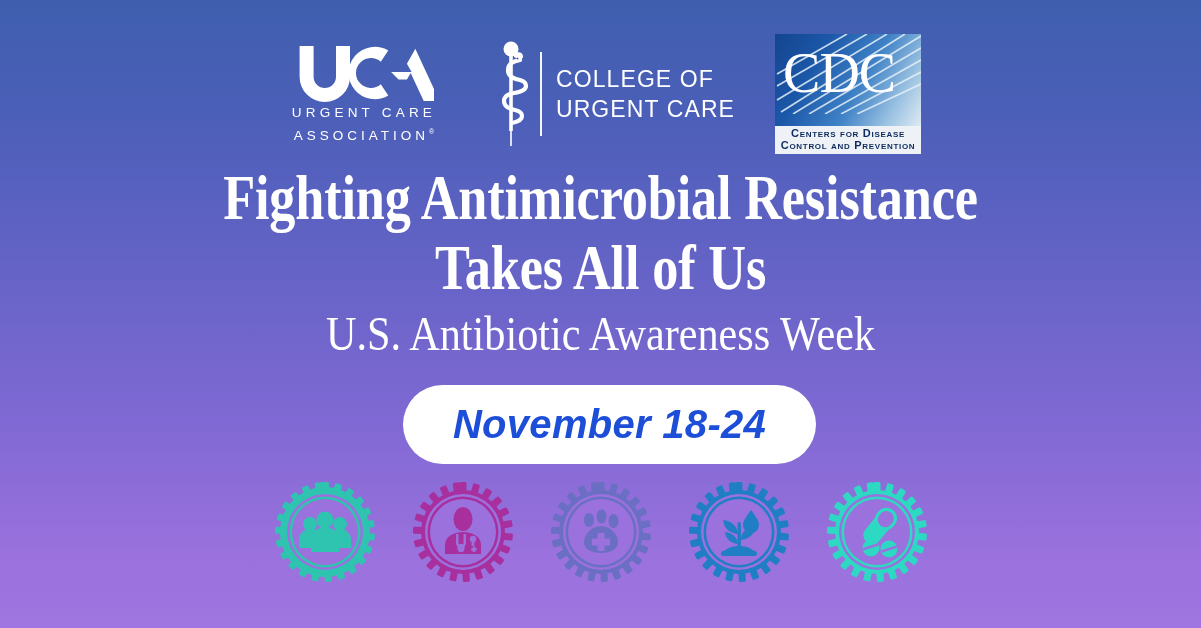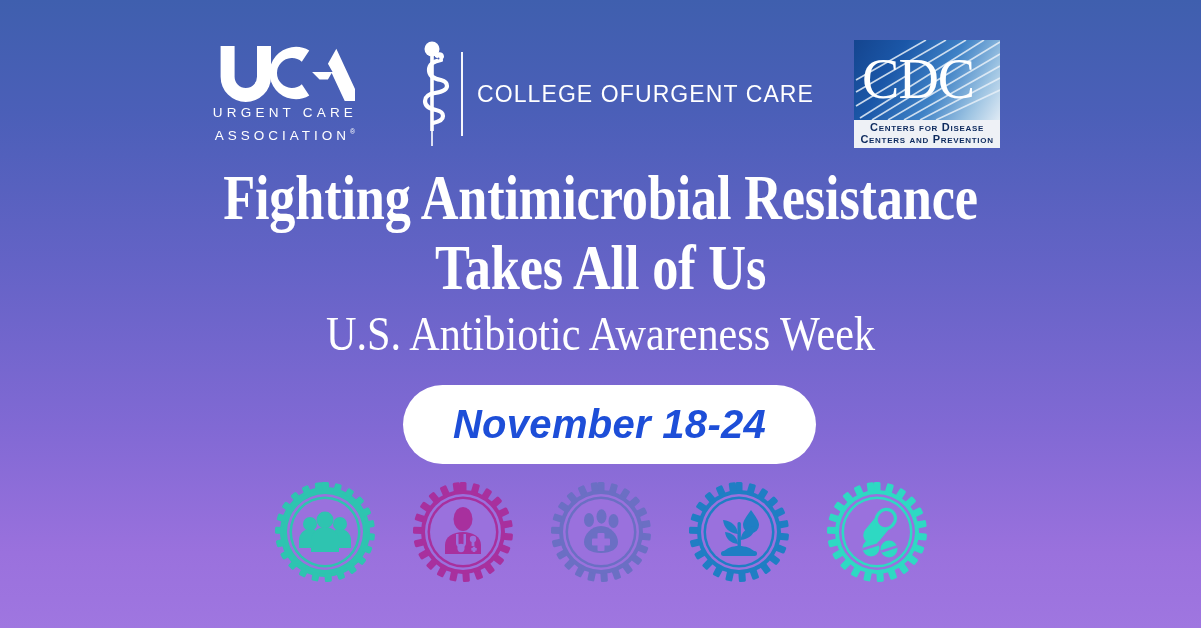--- a/index.html
+++ b/index.html
@@ -27,30 +27,30 @@
     color:#ffffff;font-size:13.5px;letter-spacing:4.2px;font-weight:400;
     line-height:19px;text-align:center;white-space:nowrap;
   }
   .uca-line.second{font-size:13.5px;letter-spacing:4.0px;}
   .uca-line sup{font-size:7px;letter-spacing:0;vertical-align:super;}
 
   
   .cucm{display:flex;align-items:center;margin-right:40px;}
   .cucm-rod{width:46px;height:108px;}
   .cucm-div{width:2px;height:84px;background:#ffffff;margin:0 14px 0 4px;opacity:.95;}
-  .cucm-text{display:flex;flex-direction:row;justify-content:center;}
+  .cucm-text{display:flex;flex-direction:column;justify-content:center;}
   .cucm-text div{
     color:#ffffff;font-size:23px;letter-spacing:1.1px;line-height:30px;
     font-weight:400;white-space:nowrap;
   }
 
   
   .cdc{width:146px;}
   .cdc-box{
-    position:relative;width:146px;height:80px;overflow:hidden;
+    position:relative;width:146px;height:92px;overflow:hidden;
     background:linear-gradient(120deg,#14458f 0%,#1b57a8 28%,#3f82c6 58%,#9cc3e2 82%,#dfeaf4 100%);
   }
   .cdc-box svg{position:absolute;inset:0;}
   .cdc-word{
     position:absolute;left:8px;top:2px;
     font-family:"Liberation Serif", serif;color:#ffffff;
     font-size:56px;line-height:74px;letter-spacing:-1px;font-weight:400;
   }
   .cdc-tag{background:#eef1f6;padding:2px 0 3px 0;}
   .cdc-tag div{
@@ -138,21 +138,21 @@
             <line x1="130" y1="0" x2="6" y2="78"></line>
             <line x1="112" y1="0" x2="2" y2="66"></line>
             <line x1="92" y1="0" x2="2" y2="52"></line>
             <line x1="72" y1="0" x2="2" y2="40"></line>
           </g>
         </svg>
         <div class="cdc-word">CDC</div>
       </div>
       <div class="cdc-tag">
         <div>Centers for Disease</div>
-        <div>Centers and Prevention</div>
+        <div>Control and Prevention</div>
       </div>
     </div>
   </div>
 
   <div class="headline">
     <div>Fighting Antimicrobial Resistance</div>
     <div>Takes All of Us</div>
   </div>
 
   <div class="subhead">U.S. Antibiotic Awareness Week</div>

